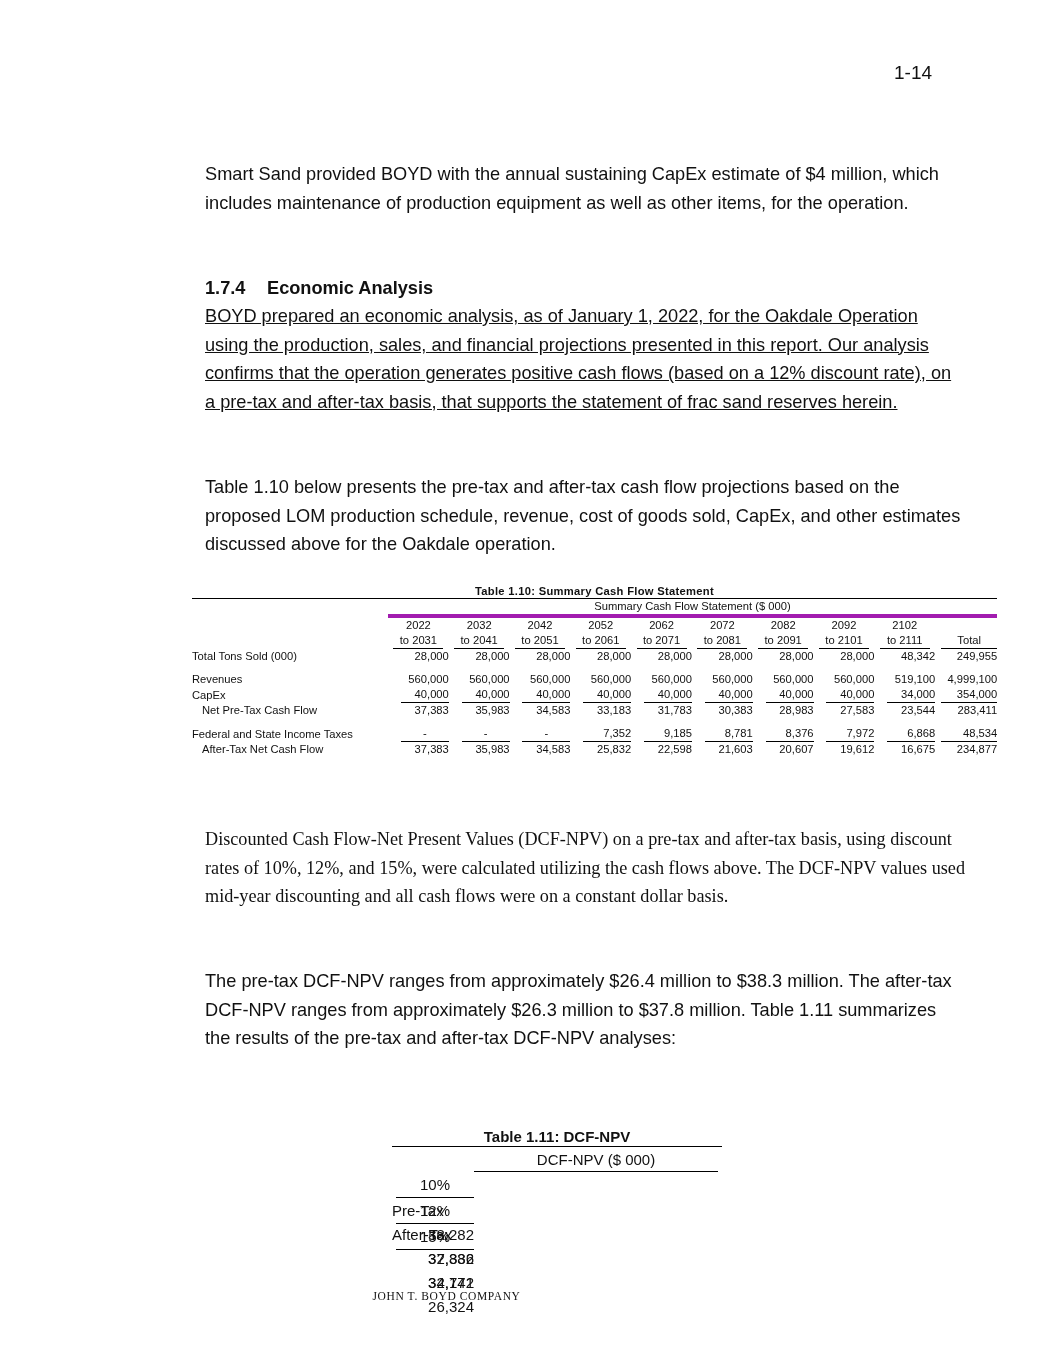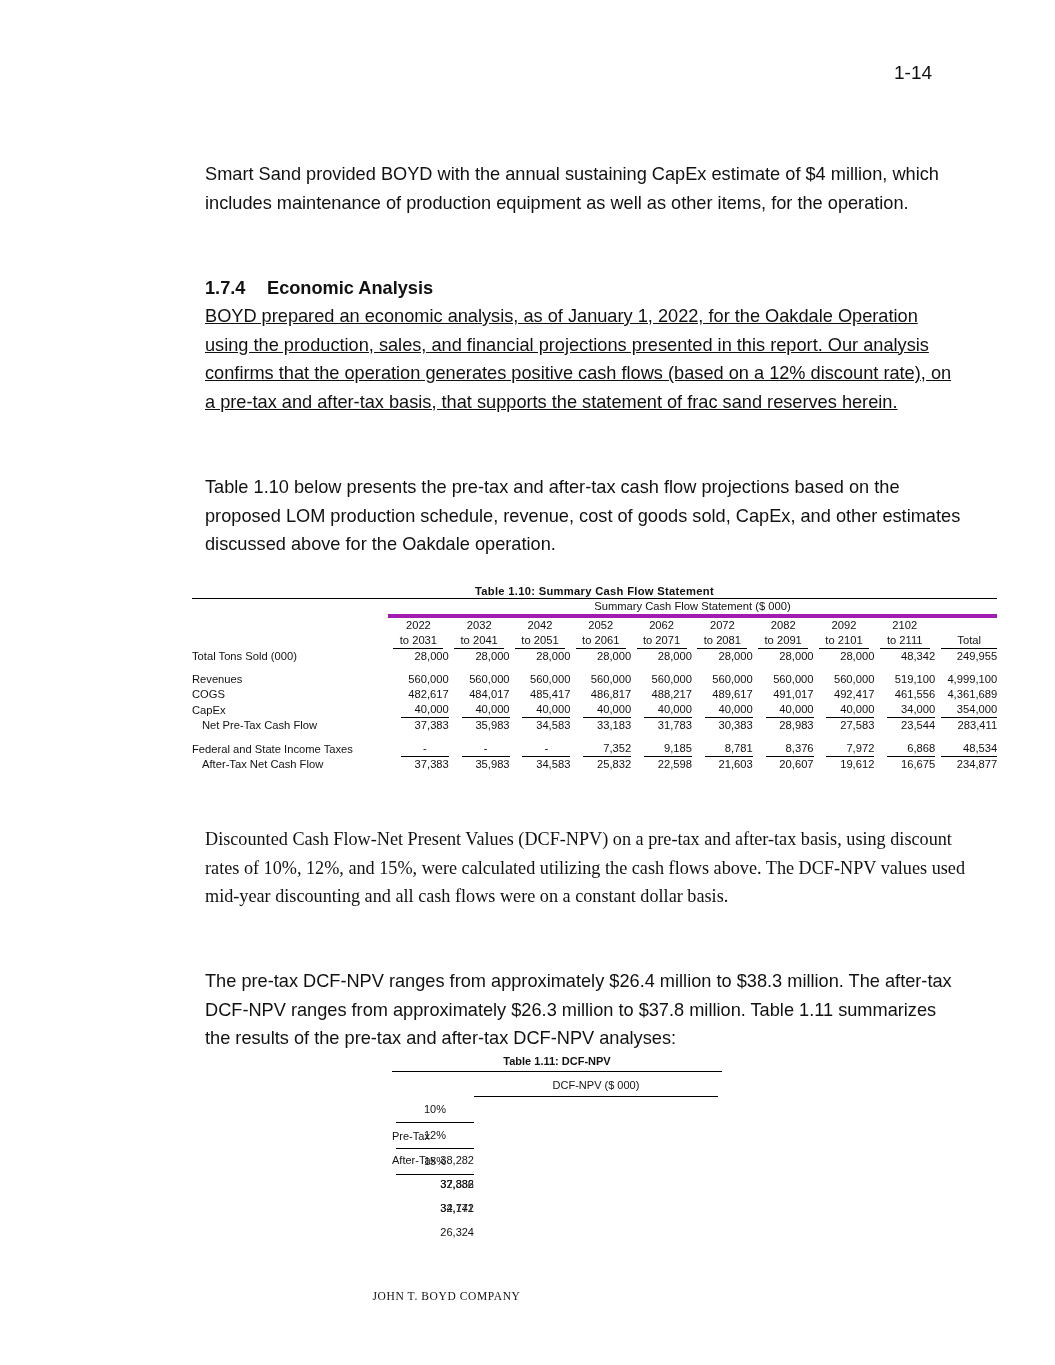--- a/index.html
+++ b/index.html
@@ -20,21 +20,21 @@
   .t110 .hdr td { text-align: center; }
   .t110 .hdr td span { display: inline-block; width: 50px; }
   .t110 .ul span { display: inline-block; border-bottom: 1px solid #000; width: 48px; text-align: right; }
   .t110 .ulc span { display: inline-block; border-bottom: 1px solid #000; width: 48px; text-align: center; }
   .t110 .ulc.tot span { width: 56px; }
   .t110 .ul.tot span { width: 56px; }
   .t110 .gap td { height: 8px; }
   .t110 .indent { padding-left: 10px; }
 
   
-  .t111 { position: absolute; left: 392px; top: 1052px; width: 336px; font-size: 11px; }
+  .t111 { position: absolute; left: 392px; top: 1127px; width: 336px; font-size: 15px; }
   .t111 .title { text-align: center; font-weight: bold; height: 19px; line-height: 19px; border-bottom: 1px solid #000; width: 330px; }
   .t111 .sub { margin-left: 82px; width: 244px; text-align: center; height: 24px; line-height: 26px; border-bottom: 1px solid #000; }
   .t111 .row { display: flex; height: 24px; line-height: 24px; flex-direction: column; }
   .t111 .row .lbl { width: 80px; }
   .t111 .row .v { width: 78px; text-align: right; margin-left: 4px; }
   .t111 .row.hdr .v { text-align: center; border-bottom: 1px solid #000; line-height: 25px; }
   .footer { position: absolute; left: 0; width: 893px; top: 1290px; text-align: center; font-family: "Liberation Serif", serif; font-size: 11.5px; letter-spacing: 0.6px; }
 </style>
 </head>
 <body>
@@ -119,33 +119,20 @@
           <td>560,000</td>
           <td>560,000</td>
           <td>560,000</td>
           <td>560,000</td>
           <td>560,000</td>
           <td>560,000</td>
           <td>519,100</td>
           <td>4,999,100</td>
         </tr>
         <tr>
-          <td class="lbl">COGS</td>
-          <td>482,617</td>
-          <td>484,017</td>
-          <td>485,417</td>
-          <td>486,817</td>
-          <td>488,217</td>
-          <td>489,617</td>
-          <td>491,017</td>
-          <td>492,417</td>
-          <td>461,556</td>
-          <td>4,361,689</td>
-        </tr>
-        <tr>
           <td class="lbl">CapEx</td>
           <td class="ul"><span>40,000</span></td>
           <td class="ul"><span>40,000</span></td>
           <td class="ul"><span>40,000</span></td>
           <td class="ul"><span>40,000</span></td>
           <td class="ul"><span>40,000</span></td>
           <td class="ul"><span>40,000</span></td>
           <td class="ul"><span>40,000</span></td>
           <td class="ul"><span>40,000</span></td>
           <td class="ul"><span>34,000</span></td>

